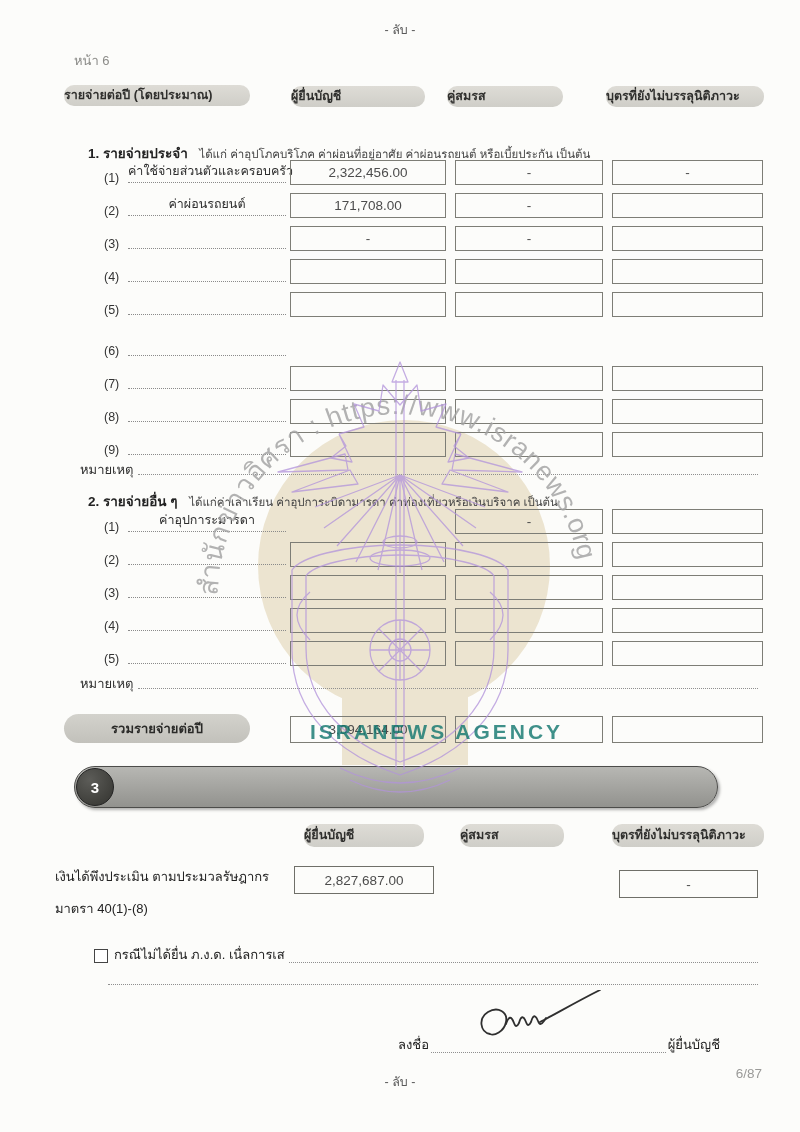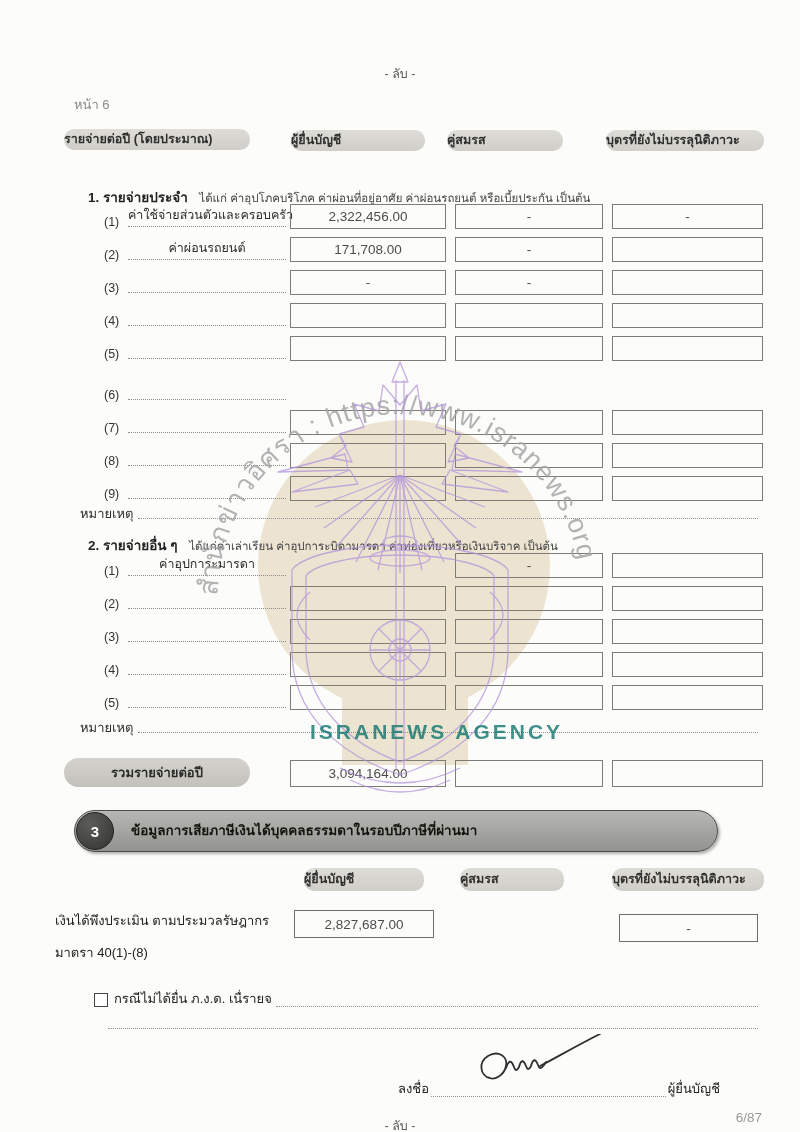--- a/index.html
+++ b/index.html
@@ -7,21 +7,21 @@
         font-family:"Liberation Sans",sans-serif;color:#333;overflow:hidden;}
   
   .wm-under{position:absolute;inset:0;z-index:1;pointer-events:none;}
   .wm-dome{position:absolute;left:258px;top:420px;width:292px;height:292px;border-radius:50%;
            background:#ece4d0;}
   .wm-col{position:absolute;left:342px;top:580px;width:126px;height:185px;background:#ece4d0;}
   .wm-over{position:absolute;inset:0;z-index:3;pointer-events:none;}
   .wm-agency{position:absolute;left:310px;top:720px;font-size:21px;font-weight:bold;
              letter-spacing:3px;color:#0f766e;opacity:.8;}
   
-  .content{position:absolute;inset:0;z-index:2;margin-top:44px;}
+  .content{position:absolute;inset:0;z-index:2;}
   .secret-top{position:absolute;top:20px;left:0;right:0;text-align:center;font-size:12.5px;color:#5a5a5a;}
   .page-label{position:absolute;left:74px;top:50px;font-size:13px;color:#8b8b88;}
   .badge{position:absolute;height:21px;line-height:21px;text-align:left;font-size:12.5px;
          font-weight:bold;color:#2f2f2d;border-radius:10px;
          background:linear-gradient(180deg,#dedcd6,#cfcec8);}
   .b-exp{left:64px;top:85px;width:186px;}
   .b-fil{left:291px;top:86px;width:134px;}
   .b-spo{left:447px;top:86px;width:116px;}
   .b-chi{left:606px;top:86px;width:158px;}
   .sec-head{position:absolute;left:88px;right:30px;font-size:13px;color:#222;}
@@ -209,35 +209,34 @@
 
     <div class="total-badge">รวมรายจ่ายต่อปี</div>
     <div class="total-row">
       <div class="vbox c1 total-box">3,094,164.00</div>
       <div class="vbox c2 total-box"></div>
       <div class="vbox c3 total-box"></div>
     </div>
 
     <div class="banner">
       <div class="banner-circle">3</div>
-      <div class="banner-title">ข้อมูลการเสียภาษีเงินได้บุคคลธรรมดาในรอบปีภาษีที่ผ่านมา</div>
     </div>
 
     <div class="badge b2-fil">ผู้ยื่นบัญชี</div>
     <div class="badge b2-spo">คู่สมรส</div>
     <div class="badge b2-chi">บุตรที่ยังไม่บรรลุนิติภาวะ</div>
 
     <div class="income-l1">เงินได้พึงประเมิน ตามประมวลรัษฎากร</div>
     <div class="income-l2">มาตรา 40(1)-(8)</div>
     <div class="ibox i1">2,827,687.00</div>
     <div class="ibox i3">-</div>
 
     <div class="chk-row">
       <span class="chk"></span>
-      <span>กรณีไม่ได้ยื่น ภ.ง.ด. เนื่รายจ</span>
+      <span>กรณีไม่ได้ยื่น ภ.ง.ด. เนื่ลการเส</span>
       <span class="dots"></span>
     </div>
     <div class="line2"></div>
 
     <svg class="sig-svg" width="150" height="58" viewBox="0 0 150 58">
       <g fill="none" stroke="#2f2f2f" stroke-width="1.8" stroke-linecap="round">
         <path d="M22 44 C 12 42, 10 28, 20 22 C 30 16, 40 22, 38 32 C 36 42, 26 46, 22 44 Z"></path>
         <path d="M38 34 q 4 -12 8 -1 q 2 6 5 0 q 3 -11 7 -1 q 2 6 5 0 q 3 -11 7 -1 q 2 6 6 0 l 2 -3"></path>
         <path d="M72 32 C 84 26, 108 12, 132 0"></path>
       </g>

